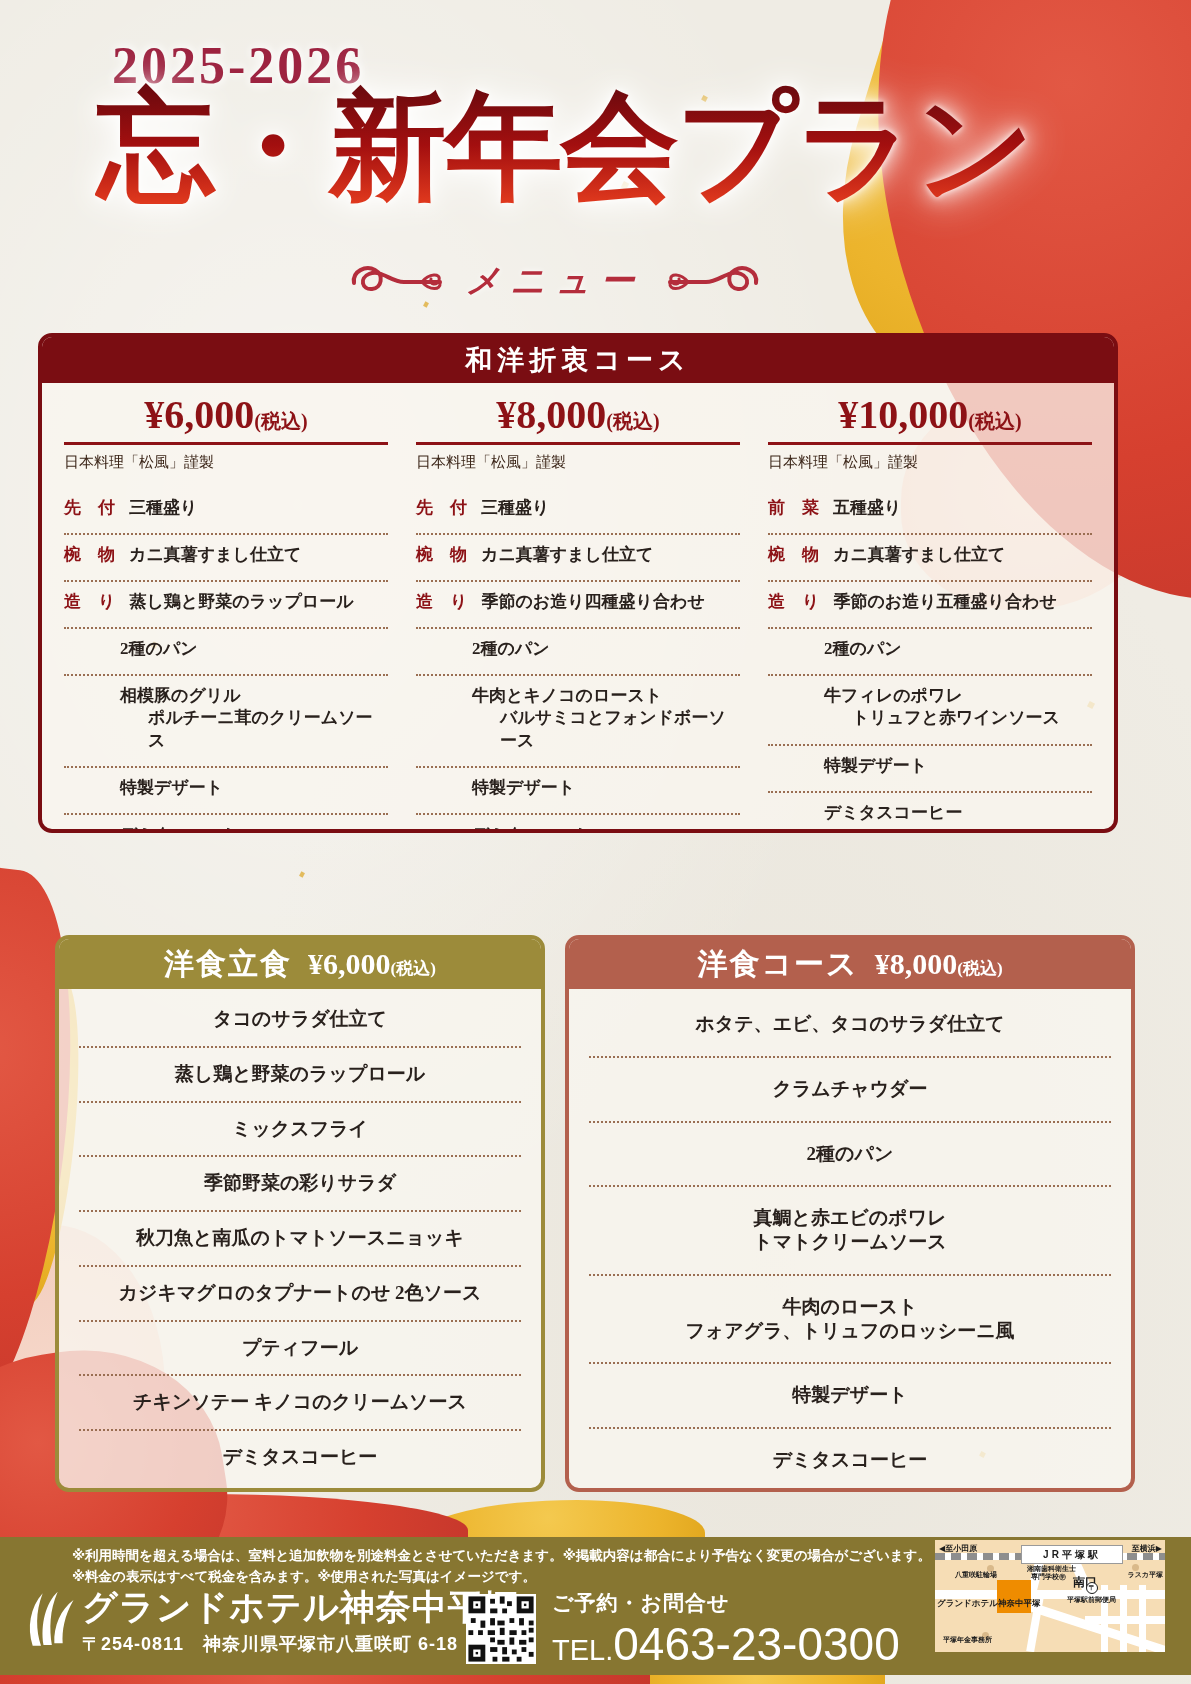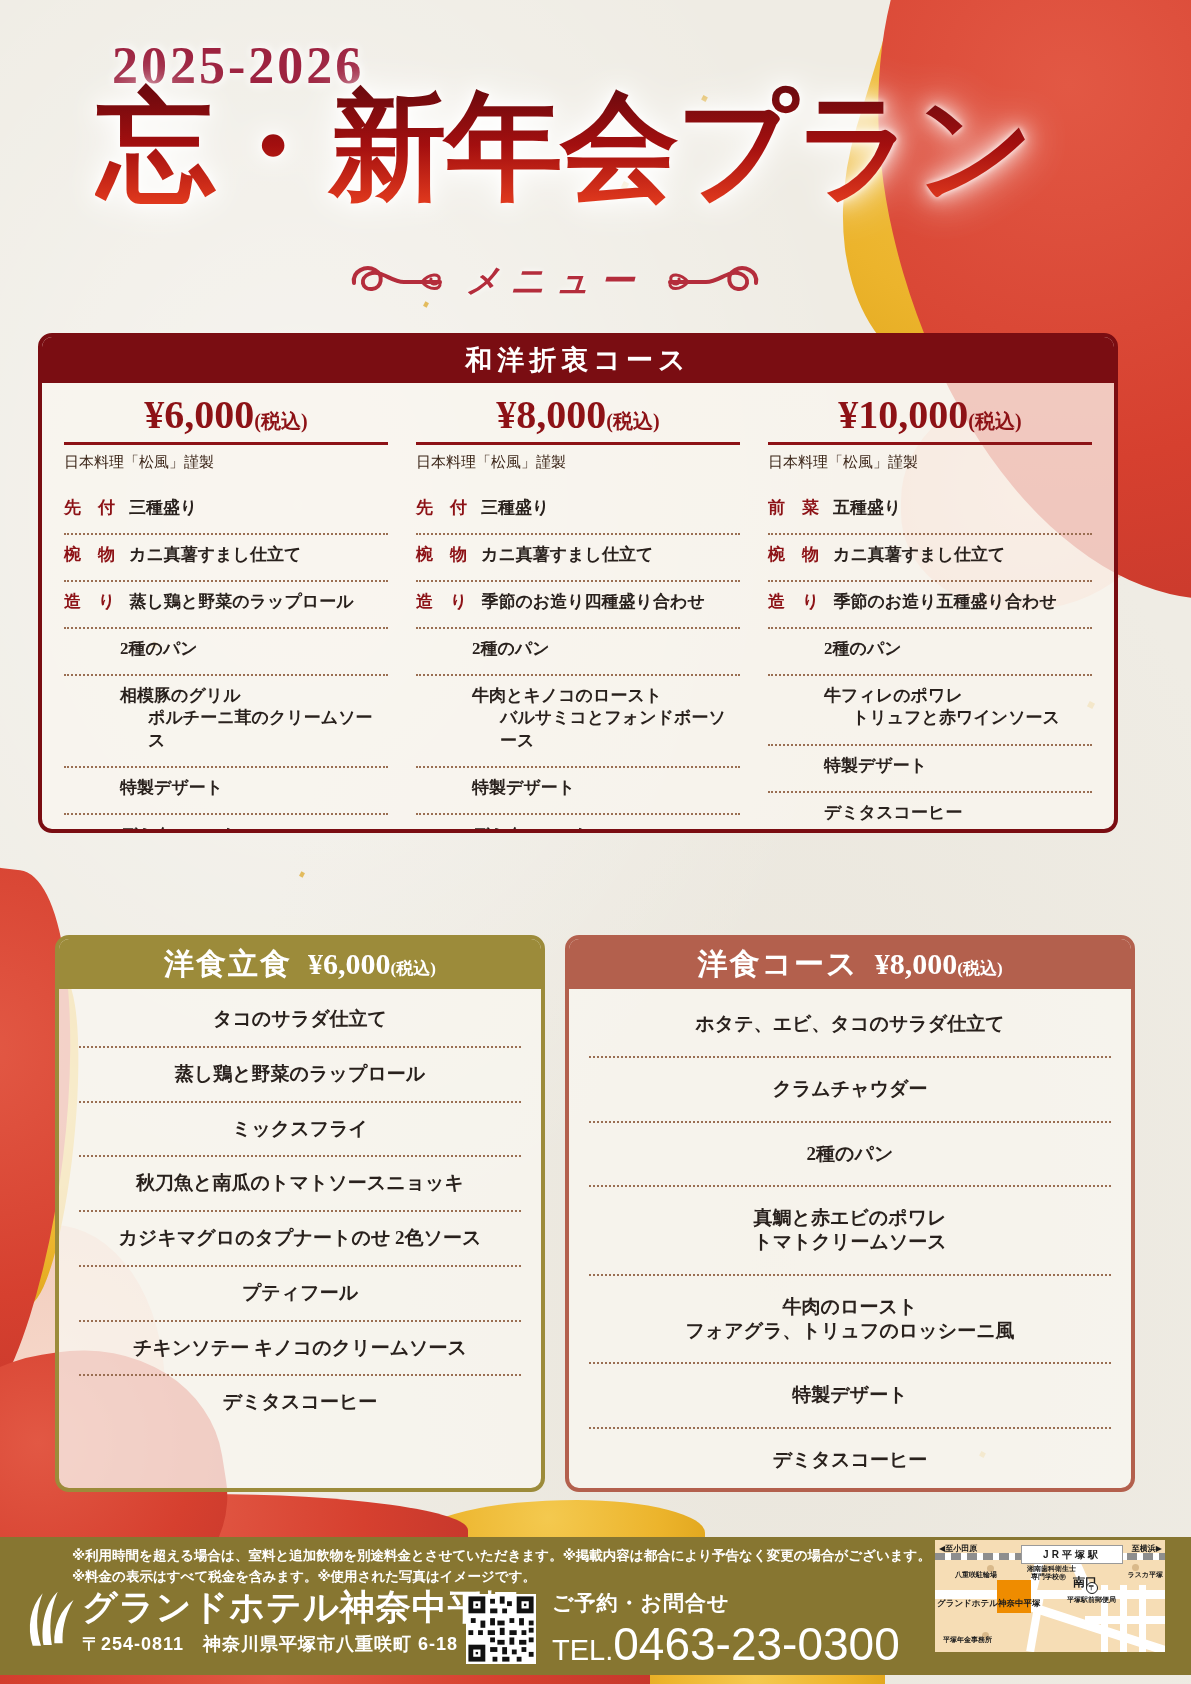--- a/index.html
+++ b/index.html
@@ -209,20 +209,21 @@
 
   <div class="lbox buffet">
     <div class="lhead">
       <span class="hname">洋食立食</span>
       <span class="hprice"><span>¥6,000</span><span class="htax">(税込)</span></span>
     </div>
     <div class="litems">
       <div class="litem">タコのサラダ仕立て</div>
       <div class="litem">蒸し鶏と野菜のラップロール</div>
       <div class="litem">ミックスフライ</div>
+      <div class="litem">季節野菜の彩りサラダ</div>
       <div class="litem">秋刀魚と南瓜のトマトソースニョッキ</div>
       <div class="litem">カジキマグロのタプナートのせ 2色ソース</div>
       <div class="litem">プティフール</div>
       <div class="litem">チキンソテー キノコのクリームソース</div>
       <div class="litem">デミタスコーヒー</div>
     </div>
   </div>
 
   <div class="lbox western">
     <div class="lhead">

